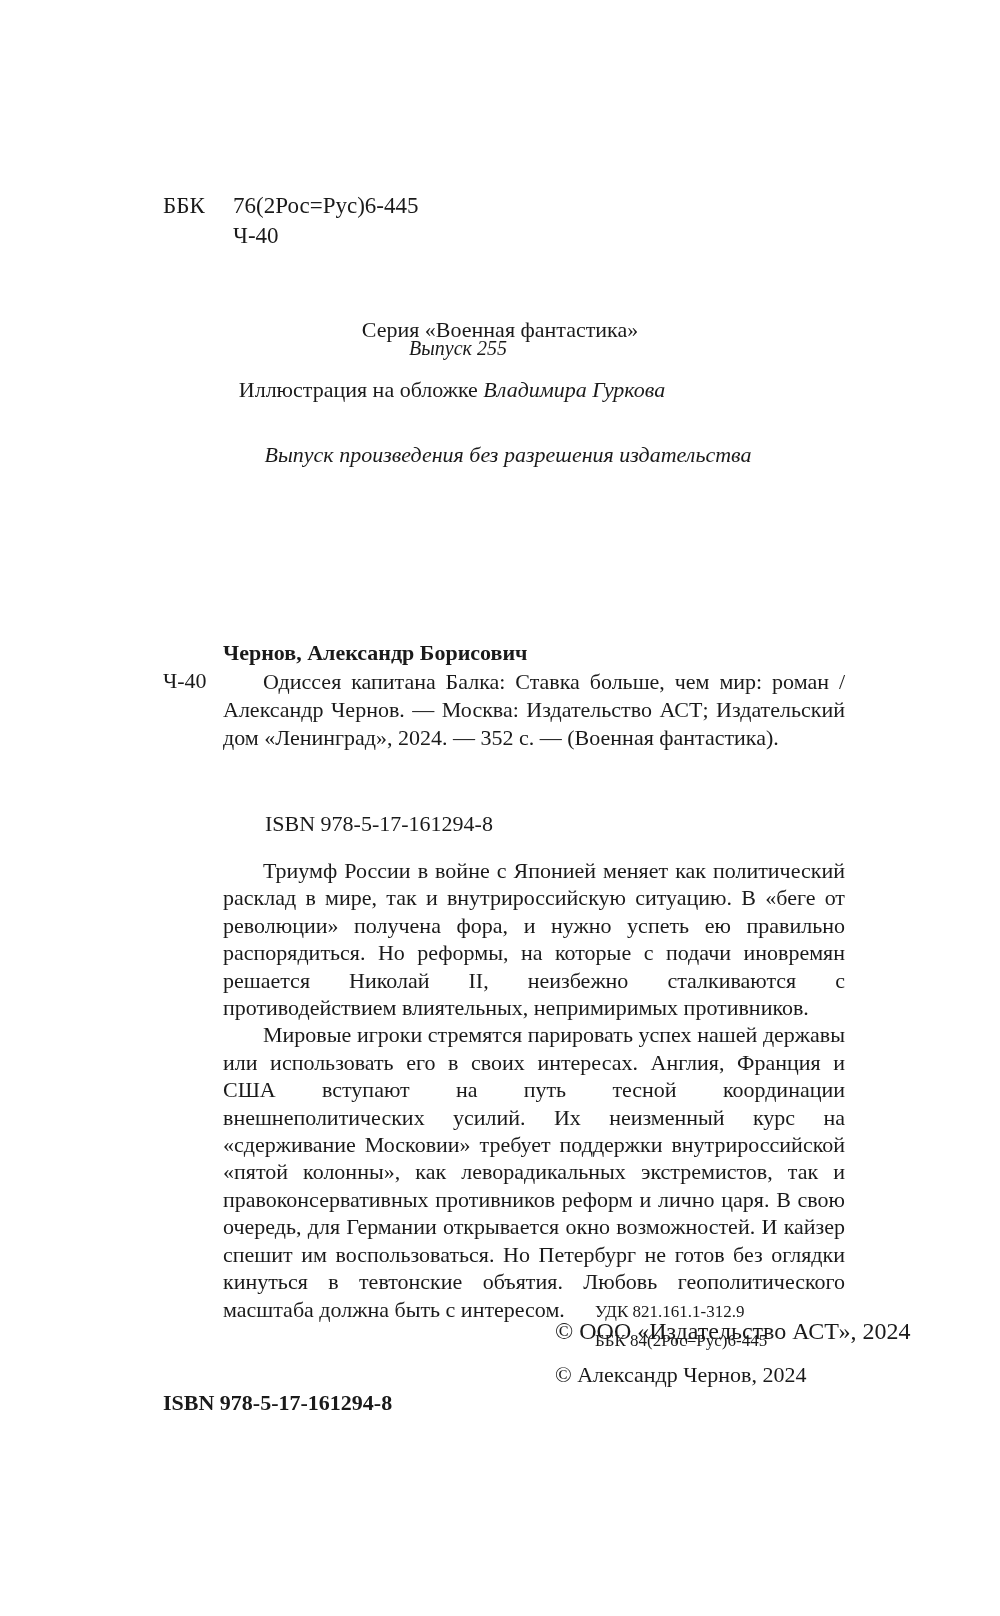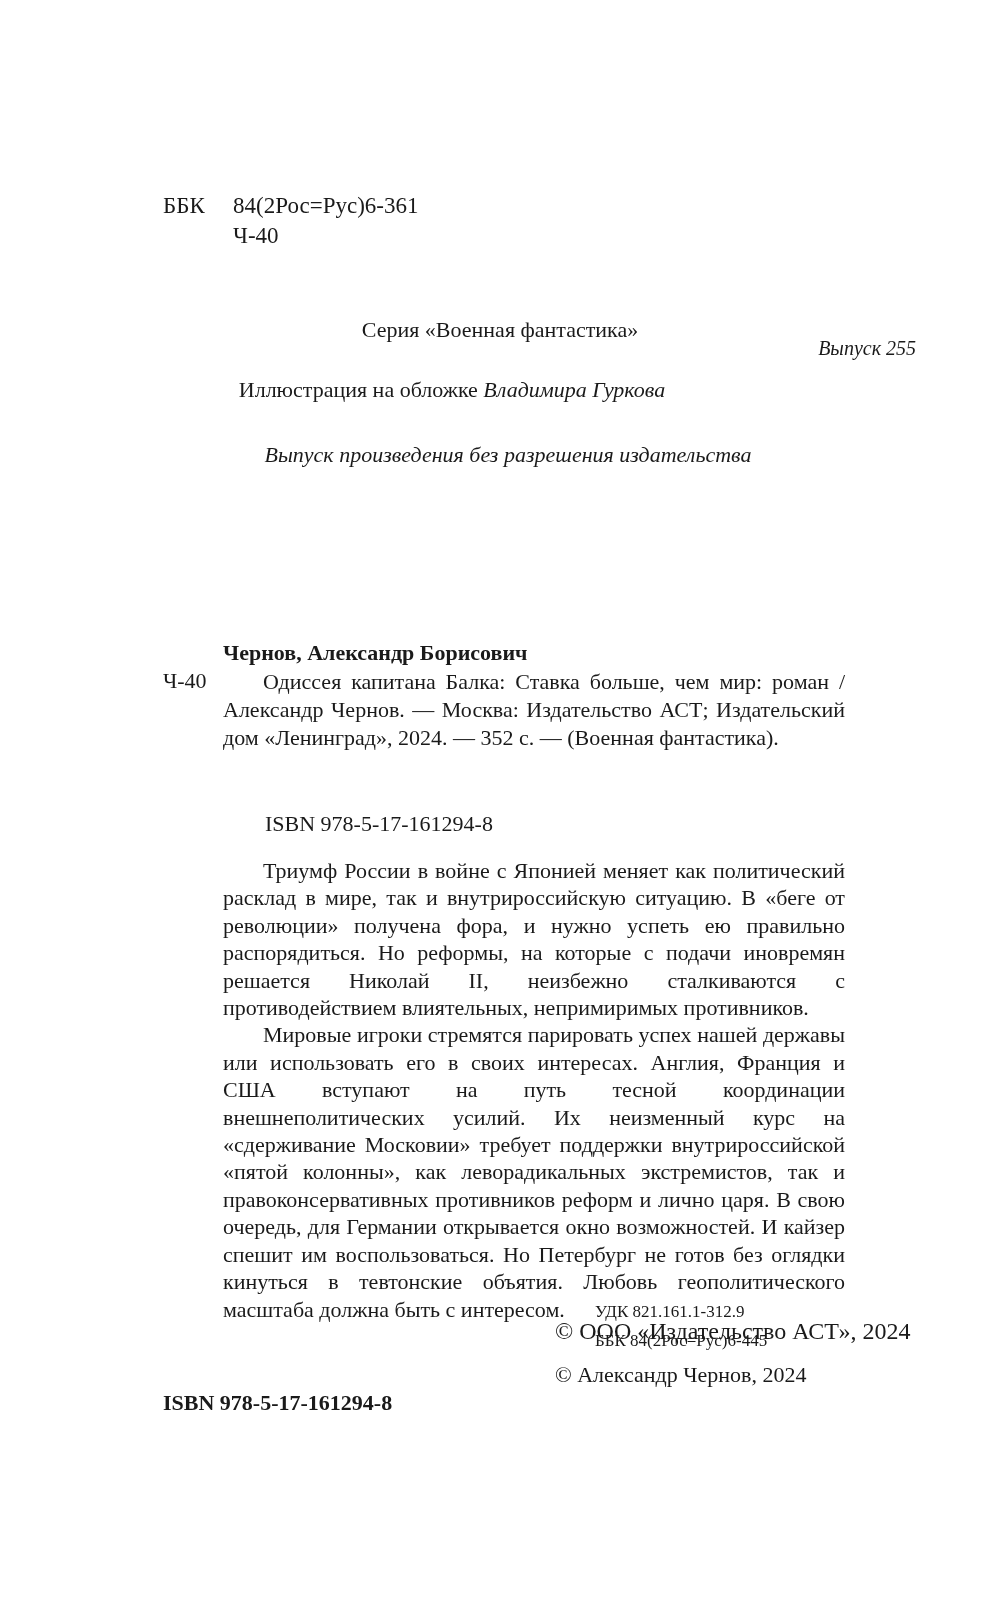--- a/index.html
+++ b/index.html
@@ -10,21 +10,21 @@
   .it { font-style: italic; }
   .center { text-align: center; }
 
   
   #cls { left: 163px; top: 193px; }
   #cls .row { height: 30px; display: flex; }
   #cls .k { width: 70px; display: inline-block; font-size: 23px; }
   #cls .v { font-size: 23px; }
 
   #series { left: 0; width: 1000px; top: 297px; font-size: 22px; margin-top: 20px; }
-  #issue { left: 0; width: 916px; top: 337px; font-size: 20px; text-align: right; }
+  #issue { left: 0; width: 916px; top: 337px; font-size: 20px; }
   #illus { left: 0; width: 904px; top: 377px; font-size: 22px; }
   #warn { left: 8px; width: 1000px; top: 440px; font-size: 22px; line-height: 30px; }
 
   #author { left: 223px; top: 640px; font-size: 22px; }
   #card-code { left: 163px; top: 668px; font-size: 22px; }
   #biblio { left: 223px; top: 668px; width: 622px; font-size: 22px; line-height: 28px;
             text-align: justify; }
   #biblio p { margin: 0; text-indent: 40px; text-align: justify; text-align-last: left; }
 
   #isbn1 { left: 265px; top: 811px; font-size: 22px; }
@@ -36,21 +36,21 @@
   #copy1 { left: 555px; top: 1362px; font-size: 22px; }
   #copy2 { left: 555px; top: 1318px; font-size: 24px; }
   #isbn2 { left: 163px; top: 1390px; font-size: 22px; }
 </style>
 </head>
 <body>
 
 <div id="cls" class="abs">
   <div class="row">
     <span class="k">ББК</span>
-    <span class="v">84(2Рос=Рус)6-361</span>
+    <span class="v">76(2Рос=Рус)6-445</span>
   </div>
   <div class="row">
     <span class="k"></span>
     <span class="v">Ч-40</span>
   </div>
 </div>
 
 <div id="series" class="abs center">Серия «Военная фантастика»</div>
 <div id="issue" class="abs center it">Выпуск 255</div>
 

